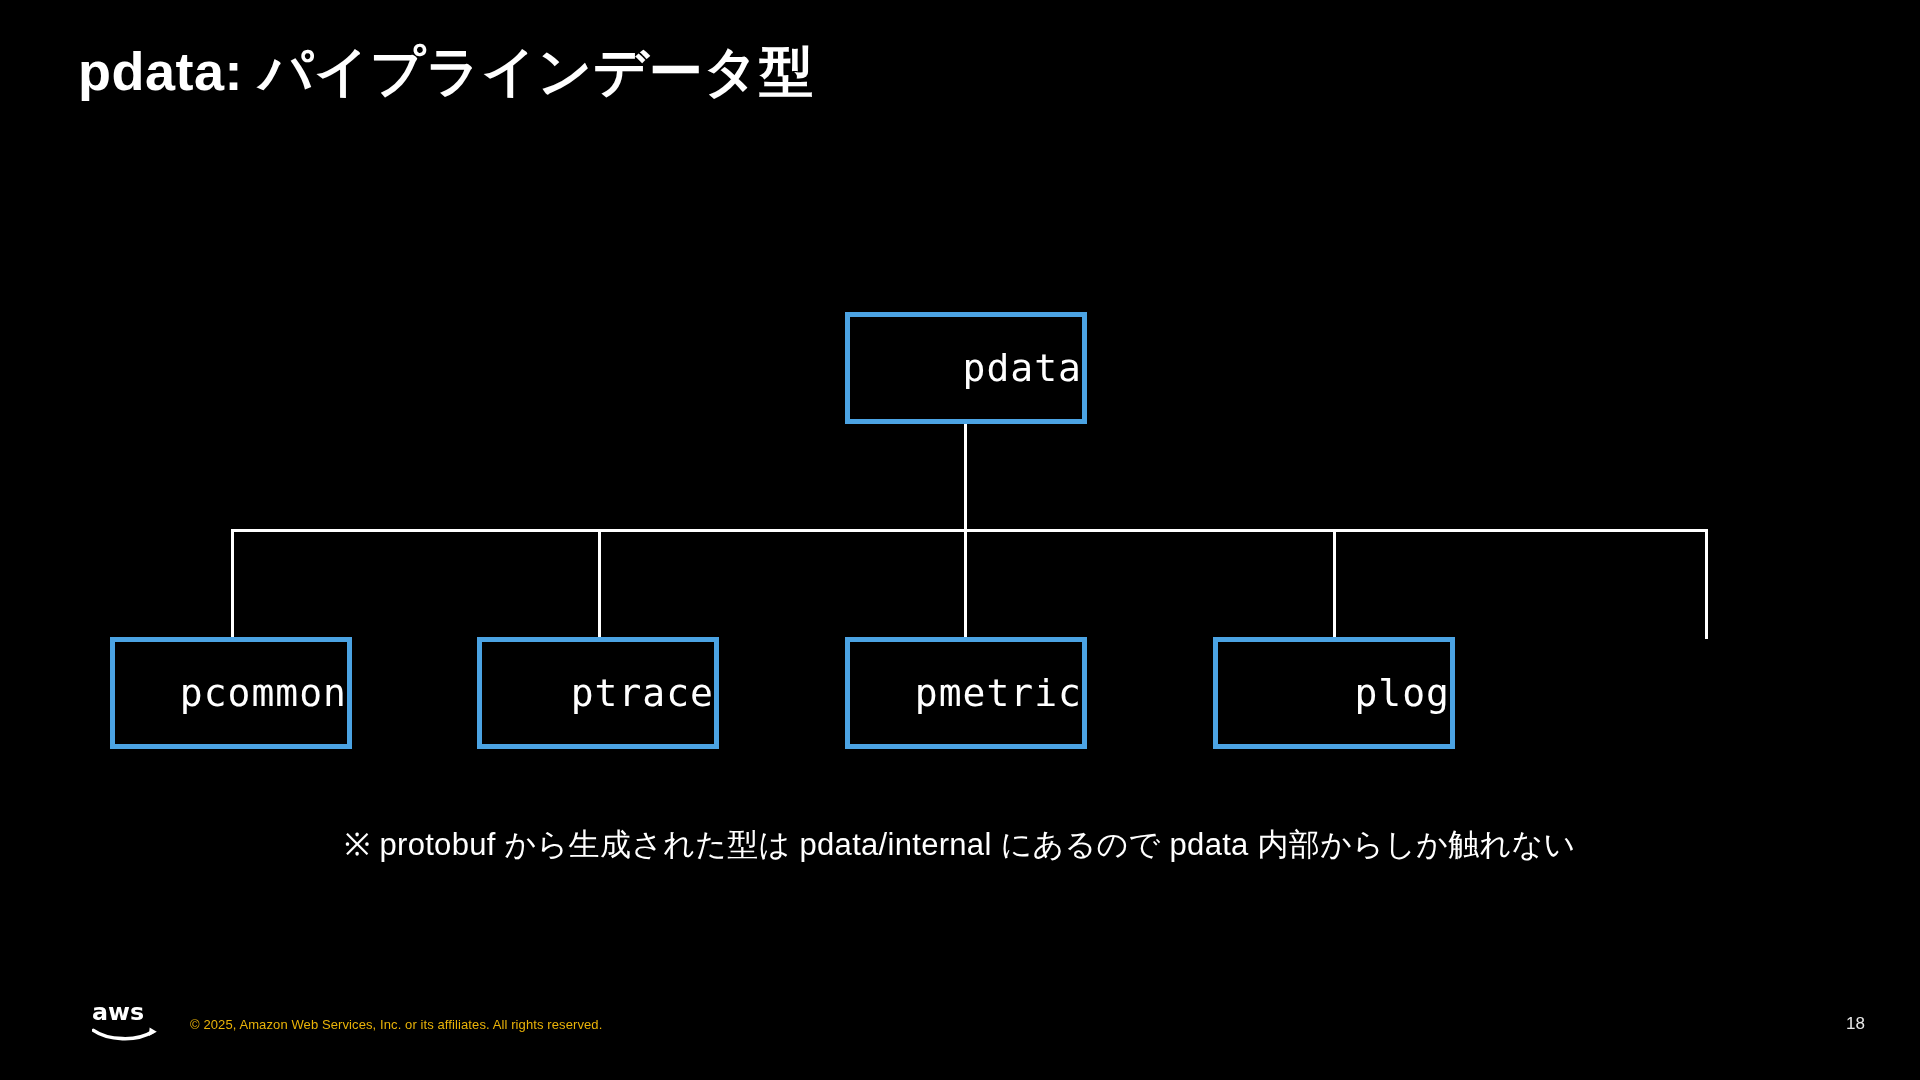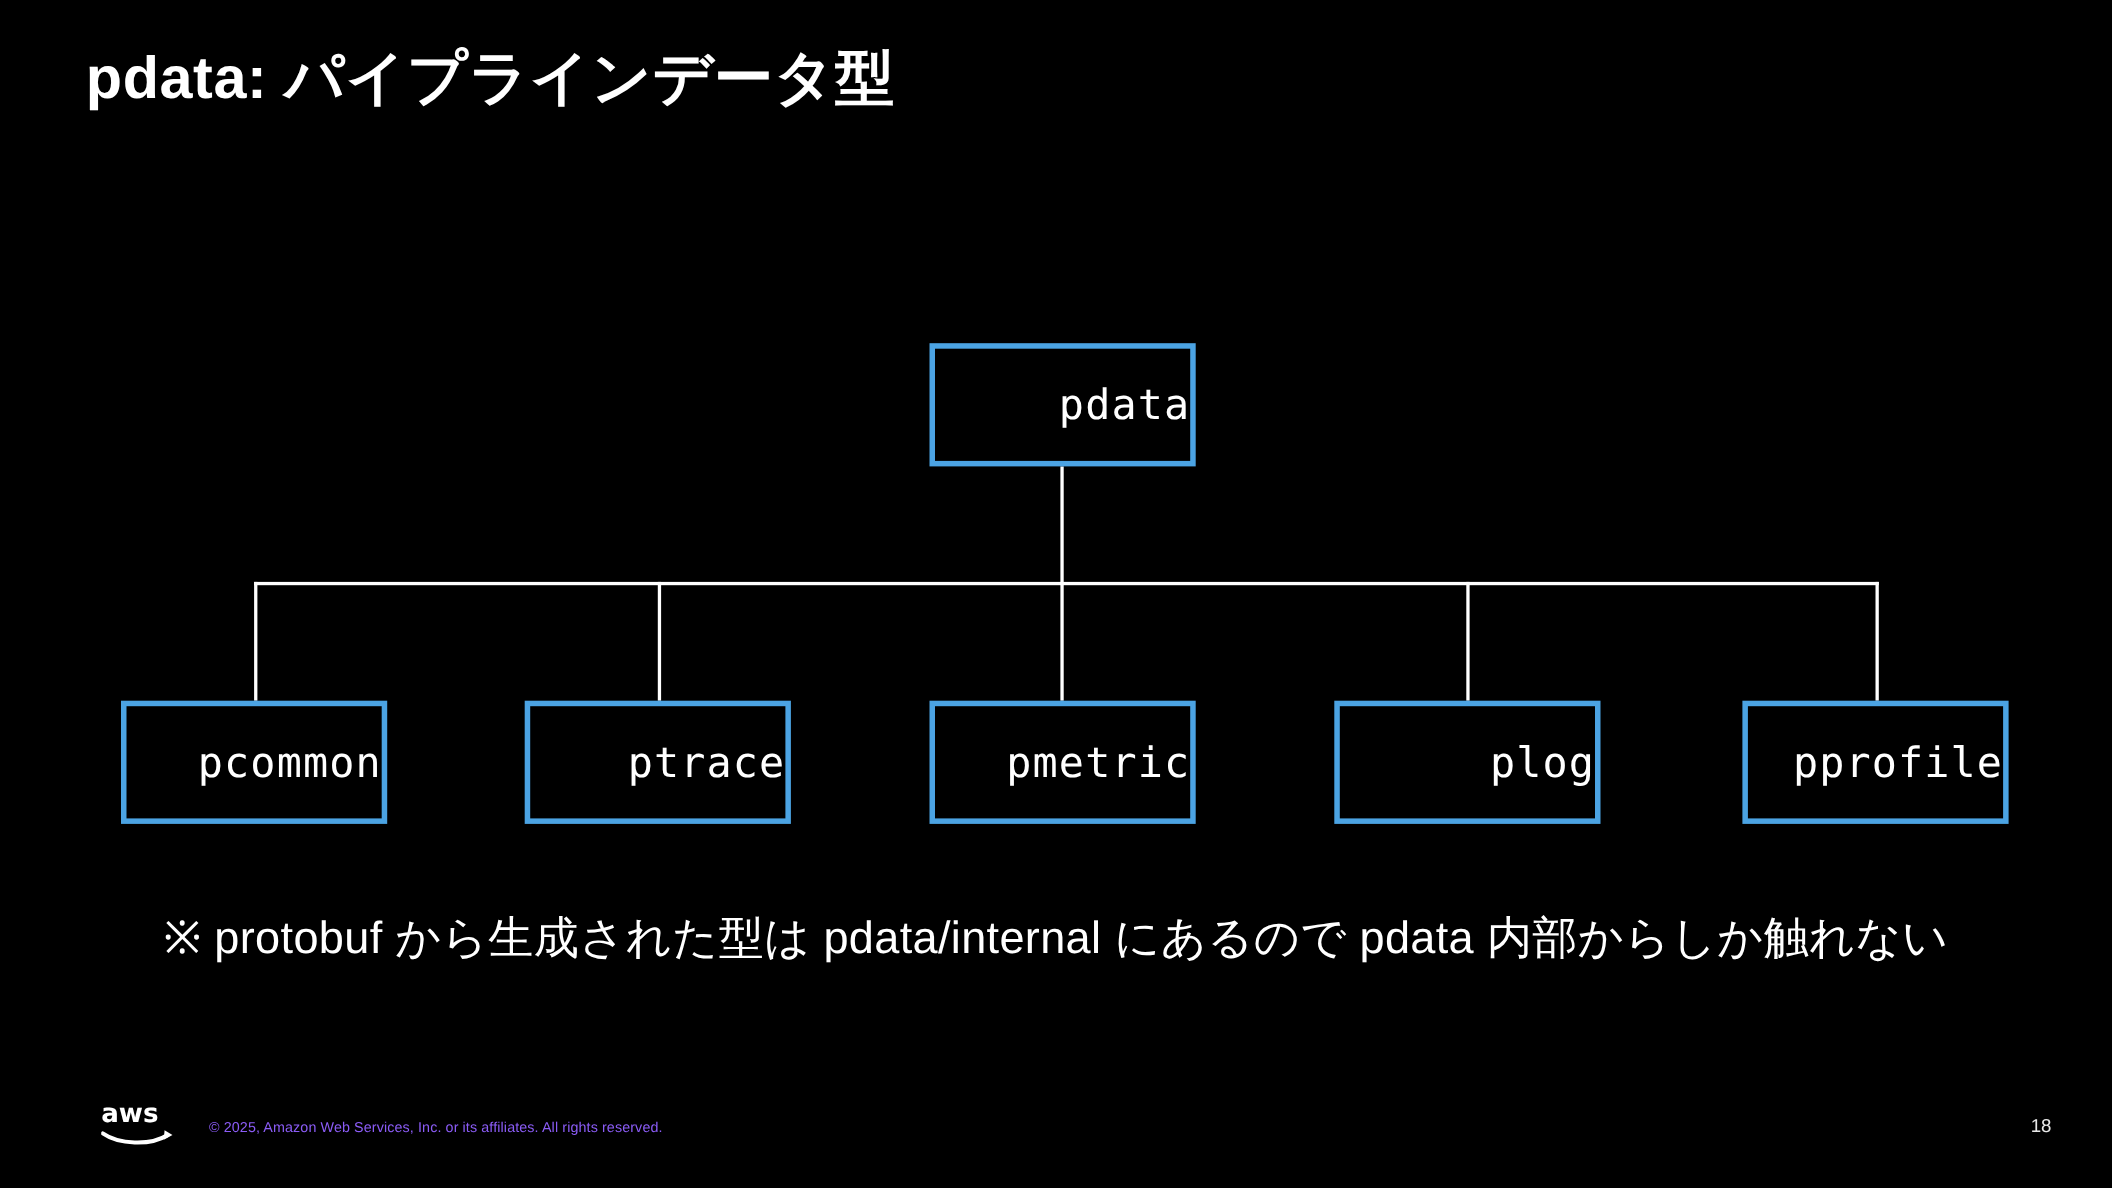--- a/index.html
+++ b/index.html
@@ -107,21 +107,21 @@
   .drop-plog     { left: 1333px; }
   .drop-pprofile { left: 1705px; }
 
   
   .note {
     position: absolute;
     left: 0;
     top: 822px;
     width: 1920px;
     text-align: center;
-    font-size: 41px;
+    font-size: 31px;
     color: #ffffff;
     letter-spacing: 0.3px;
     white-space: nowrap;
   }
 
   
   .footer {
     position: absolute;
     left: 0;
     bottom: 0;
@@ -135,21 +135,21 @@
     bottom: 36px;
     width: 72px;
     height: 46px;
   }
 
   .copyright {
     position: absolute;
     left: 190px;
     bottom: 48px;
     font-size: 13px;
-    color: #8b5cf6;
+    color: #eab308;
     letter-spacing: 0.1px;
     white-space: nowrap;
   }
 
   .page-number {
     position: absolute;
     right: 55px;
     bottom: 46px;
     font-size: 17px;
     color: #e8e8e8;
@@ -186,23 +186,20 @@
     </div>
 
     <div class="node-box node-leaf node-pmetric">
       <span class="node-label">pmetric</span>
     </div>
 
     <div class="node-box node-leaf node-plog">
       <span class="node-label">plog</span>
     </div>
 
-    <div class="node-box node-leaf node-pprofile">
-      <span class="node-label">pprofile</span>
-    </div>
 
   </div>
 
   <div class="note">※ protobuf から生成された型は pdata/internal にあるので pdata 内部からしか触れない</div>
 
   <div class="footer">
 
     <span class="aws-logo">
       <svg viewBox="0 0 100 62" width="72" height="46" xmlns="http://www.w3.org/2000/svg">
 

